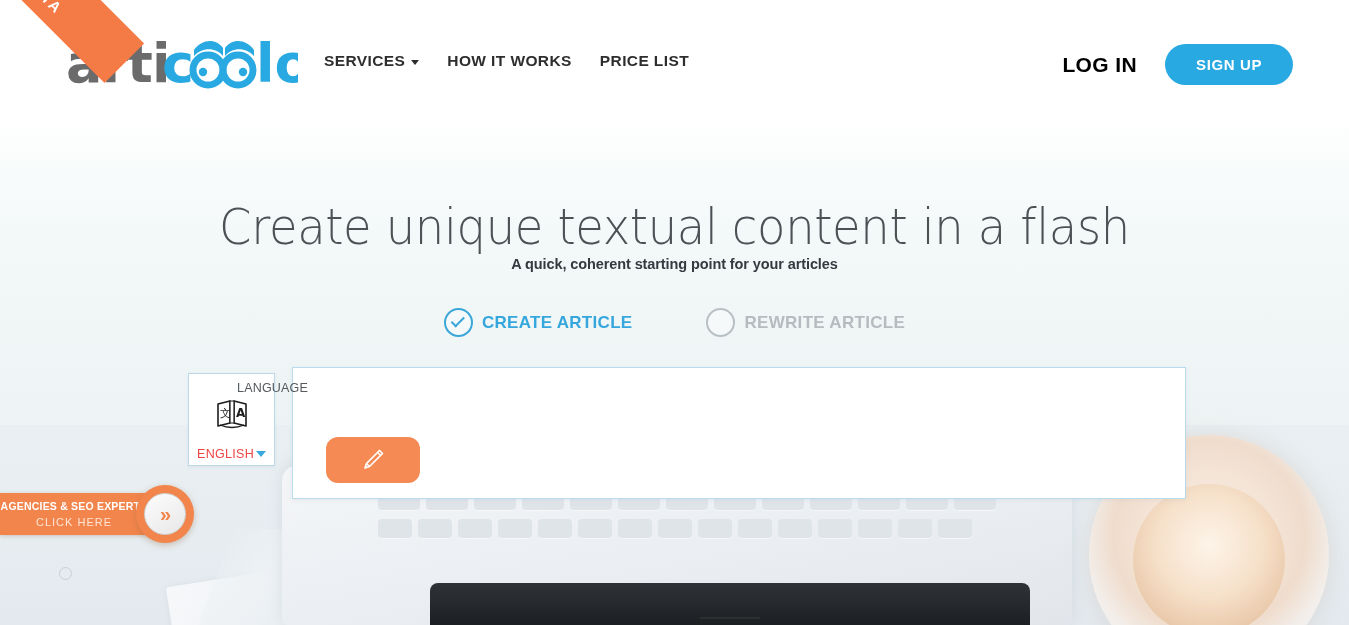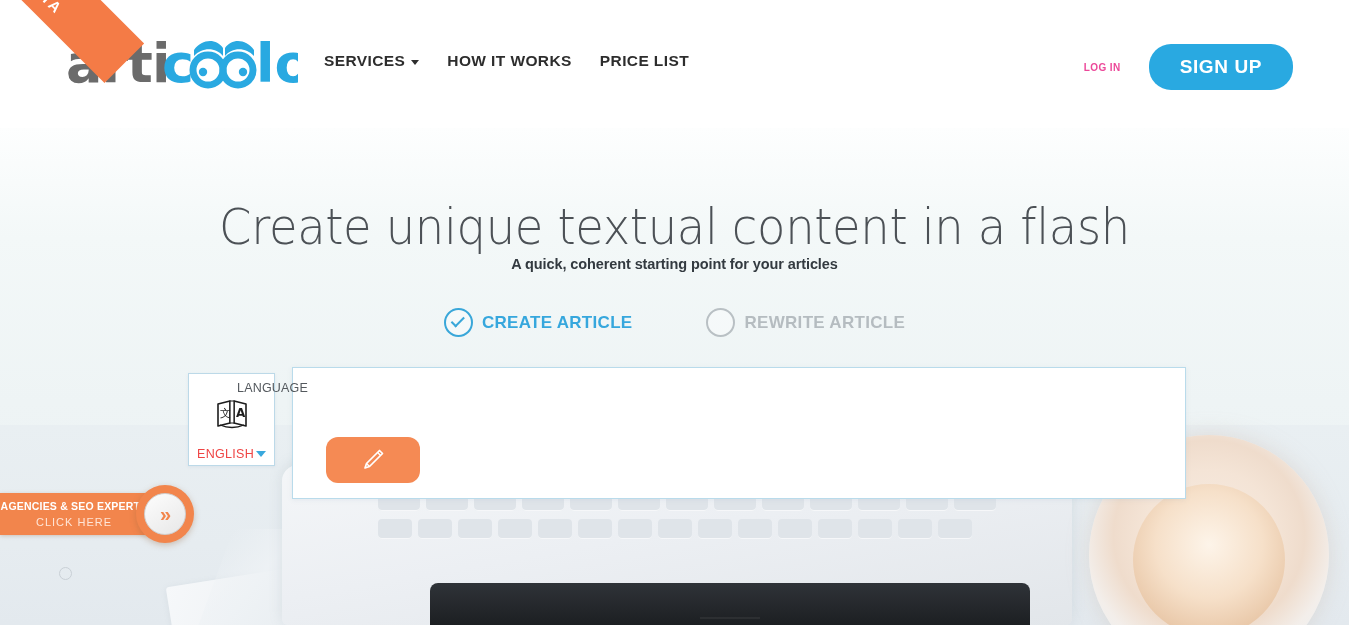--- a/index.html
+++ b/index.html
@@ -62,26 +62,26 @@
     border-top: 5.5px solid #2d2d2d;
     display: inline-block; margin-top: 3px;
   }
 
   
   #auth-area {
     position: absolute; right: 56px; top: 44px;
     display: flex; align-items: center; gap: 28px;
   }
   #login-link {
-    font-size: 10px; font-weight: bold; color: #ec4899;
+    font-size: 21px; font-weight: bold; color: #000000;
     letter-spacing: 0.4px; cursor: pointer;
   }
   #signup-button {
     background: #29a9e1; color: #ffffff;
-    font-size: 19px; font-weight: bold; letter-spacing: 0.6px;
+    font-size: 15px; font-weight: bold; letter-spacing: 0.6px;
     border: none; border-radius: 22px;
     padding: 12px 31px; cursor: pointer;
     font-family: "Liberation Sans", sans-serif;
   }
 
   
   #hero {
     position: absolute; top: 128px; left: 0;
     width: 1349px; height: 497px;
     background: linear-gradient(180deg, #fdfefe 0%, #f3f8f8 22%, #eef4f5 55%, #eaf0f2 100%);

